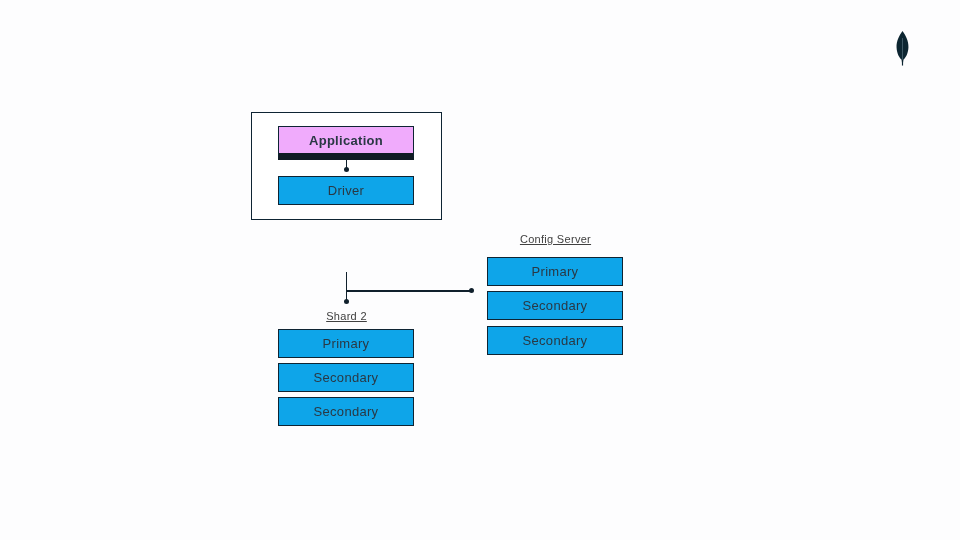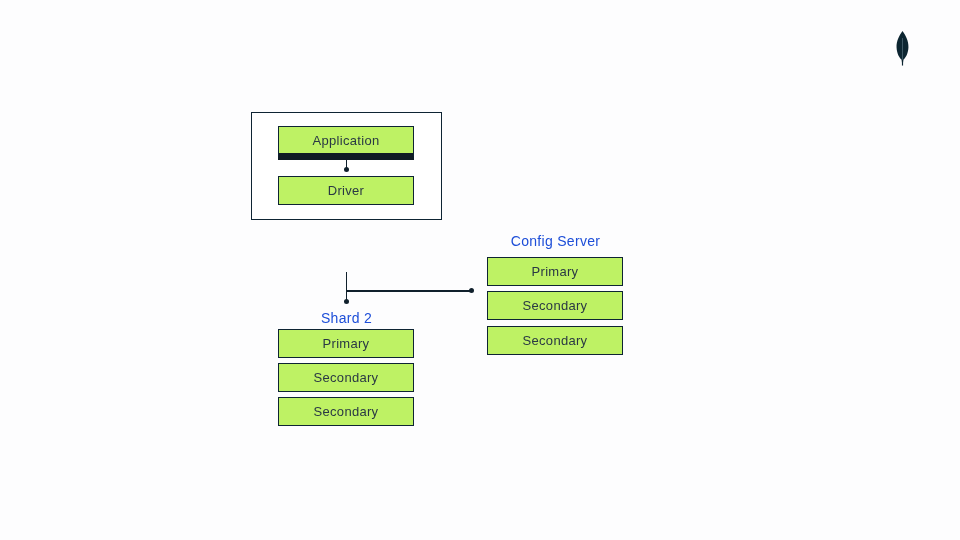--- a/index.html
+++ b/index.html
@@ -25,42 +25,43 @@
   .node {
     position: absolute;
     width: 136px; height: 29px;
     border: 1.5px solid #0e2433;
     display: flex;
     align-items: center;
     justify-content: center;
     font-size: 13px;
     letter-spacing: 0.3px;
     color: #2a3844;
-    background: #bef264;
+    background: #0ea5e9;
   }
-  .node.white { background: #bef264; }
+  .node.white { background: #f0abfc; font-weight: bold; }
   .node.app {
     left: 278px; top: 126px;
     height: 34px;
     border-bottom: 7px solid #101b24;
   }
   .node.driver { left: 278px; top: 176px; }
   .node.mongos { left: 292px; top: 233px; width: 107px; }
   .node.shard-0  { left: 278px; top: 329px; }
   .node.shard-1  { left: 278px; top: 363px; }
   .node.shard-2  { left: 278px; top: 397px; }
   .node.config-0 { left: 487px; top: 257px; }
   .node.config-1 { left: 487px; top: 291px; }
   .node.config-2 { left: 487px; top: 326px; }
   .diagram-label {
     position: absolute;
-    font-size: 14px;
+    font-size: 11px;
     letter-spacing: 0.3px;
-    color: #1d4ed8;
+    color: #404040;
     text-align: center;
+    text-decoration: underline;
   }
   .shard-label  { left: 296px; top: 310px; width: 101px; }
   .config-label { left: 495px; top: 233px; width: 121px; }
   .conn-line {
     position: absolute;
     background: #10202c;
   }
   .line-app-driver { left: 345.5px; top: 160px; width: 1.5px; height: 8px; }
   .line-mongos-v   { left: 345.5px; top: 272px; width: 1.5px; height: 29px; }
   .line-mongos-h   { left: 346px;   top: 290px; width: 125px; height: 1.5px; }

